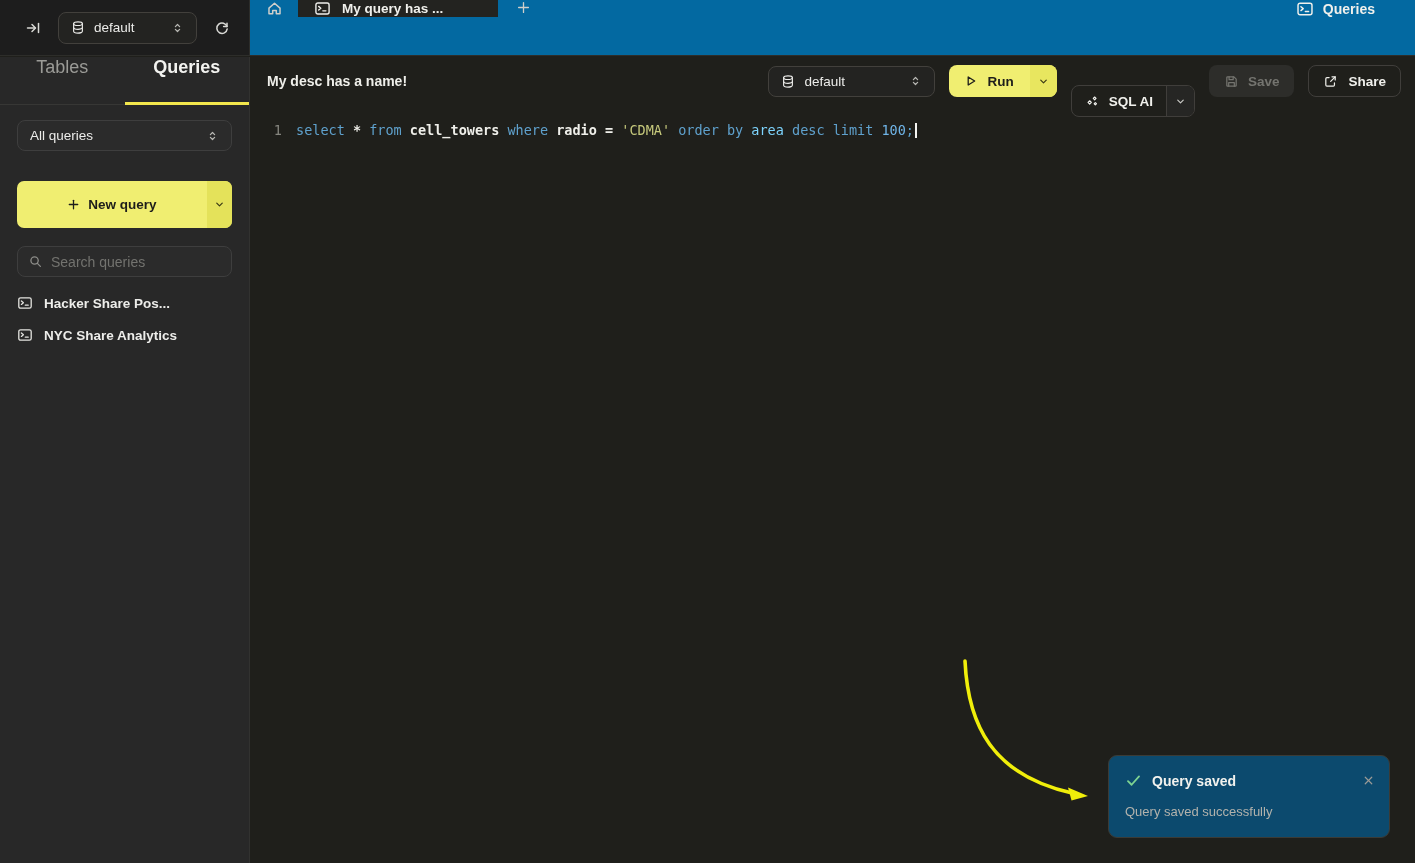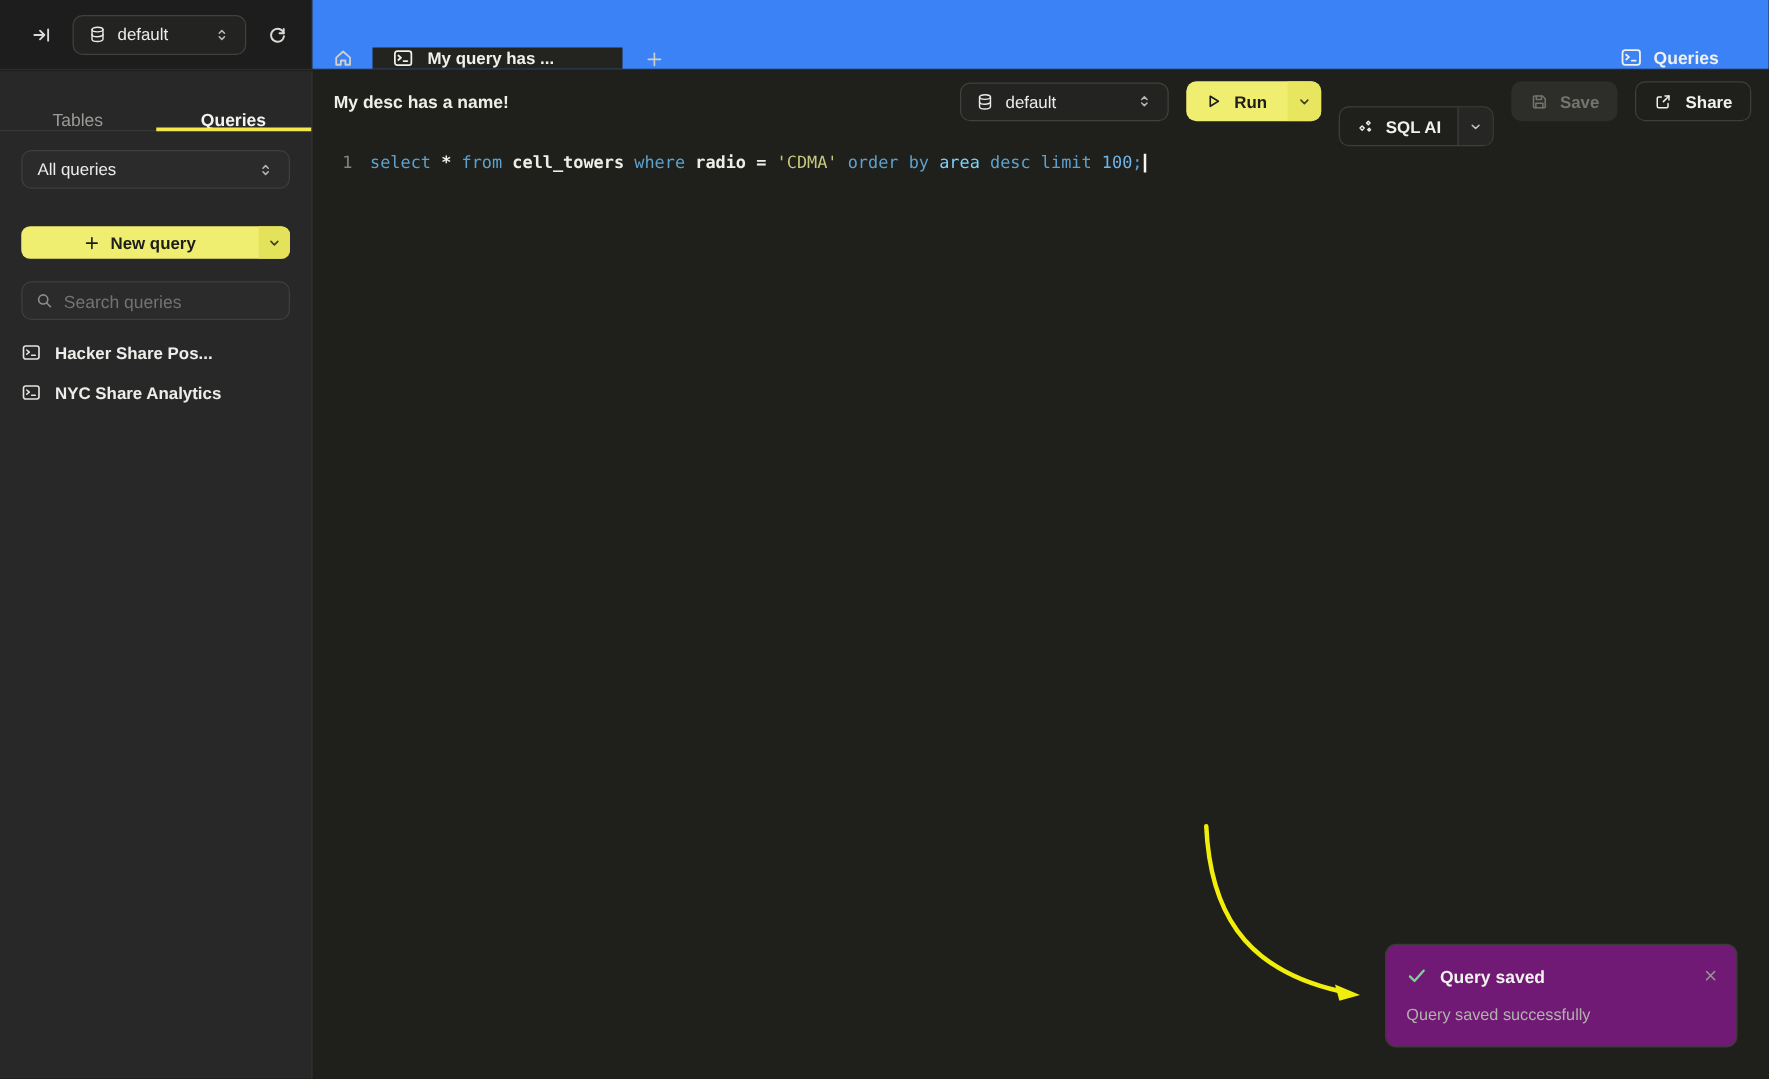--- a/index.html
+++ b/index.html
@@ -26,53 +26,53 @@
     align-items:center; justify-content:center; color:#d9d9d5; cursor:pointer;
     background:transparent; border:none; flex:none;
   }
   .select-box {
     display:flex; align-items:center; gap:9px;
     background:#232321; border:1px solid #42403c; border-radius:8px;
     height:32px; padding:0 12px; cursor:pointer; color:#ececea;
   }
   .topbar-left .select-box { flex:1; }
   .select-box .grow { flex:1; }
-  .tabbar { flex:1; background:#3b82f6; display:flex; align-items:flex-end; }
+  .tabbar { flex:1; background:#0369a1; display:flex; align-items:flex-start; }
   .home-btn { width:48px; display:flex; align-items:center; justify-content:center; color:#cfcfcb; cursor:pointer; }
   .tab {
     width:200px; background:#232320; display:flex; align-items:center;
     padding:0 16px; gap:11px; cursor:pointer; color:#f0f0ec; font-weight:600;
   }
   .tab-plus { width:50px; display:flex; align-items:center; justify-content:center; color:#cfcfcb; cursor:pointer; }
   .tabbar-sep { width:1px; background:#2d2d2a; }
   .topbar-right { margin-left:auto; display:flex; align-items:center; gap:9px; padding-right:40px; font-weight:700; font-size:14px; }
 
   
   .sidebar {
     position:absolute; top:57px; left:0; bottom:0; width:250px;
     background:#282828; border-right:1px solid #323230;
   }
   .side-tabs { display:flex; height:48px; border-bottom:1px solid #373735; }
   .side-tab {
-    flex:1; display:flex; align-items:flex-end; justify-content:center;
-    color:#9b9b97; font-size:14px; cursor:pointer; position:relative;
+    flex:1; display:flex; align-items:flex-start; justify-content:center;
+    color:#9b9b97; font-size:18px; cursor:pointer; position:relative;
   }
   .side-tab.active { color:#f3f3f0; font-weight:700; }
   .side-tab.active::after {
     content:""; position:absolute; left:0; right:0; bottom:-1px; height:3px;
     background:#f3e74d;
   }
   .side-select {
     margin:15px 17px 0 17px; height:31px; border:1px solid #3e3e3e; border-radius:8px;
     display:flex; align-items:center; padding:13px 12px; cursor:pointer; color:#ececea;
     background:#2b2b2b;
   }
   .side-select .grow { flex:1; }
   .new-query {
-    margin:30px 17px 0 17px; height:26px; border-radius:7px; overflow:hidden;
+    margin:30px 17px 0 17px; height:47px; border-radius:7px; overflow:hidden;
     display:flex; cursor:pointer; background:#f0ee71;
   }
   .new-query-main {
     flex:1; display:flex; align-items:center; justify-content:center; gap:8px;
     color:#1d1d1b; font-weight:600;
   }
   .new-query-caret {
     width:25px; background:#e4e25a; display:flex; align-items:center; justify-content:center;
     color:#3c3c16;
   }
@@ -128,21 +128,21 @@
   .tok-number   { color:#70b5e8; }
   .tok-plain    { color:#d8d8d3; }
   .caret-bar { display:inline-block; width:2px; height:15px; background:#f5f5f2; vertical-align:-2px; margin-left:1px; }
 
   
   .anno-arrow { position:absolute; left:930px; top:640px; pointer-events:none; }
 
   
   .toast {
     position:absolute; right:25px; bottom:25px; width:282px;
-    background:#701a75; border:1px solid #3b3b36; border-radius:9px;
+    background:#0c4a6e; border:1px solid #3b3b36; border-radius:9px;
     padding:16px 14px 18px 16px;
   }
   .toast-head { display:flex; align-items:center; gap:10px; }
   .toast-title { font-size:14px; font-weight:700; color:#f2f2ee; flex:1; }
   .toast-close { color:#9a9a96; cursor:pointer; background:none; border:none; display:flex; }
   .toast-msg { margin-top:15px; font-size:13px; color:#b2b2ac; }
 </style>
 </head>
 <body>
 

